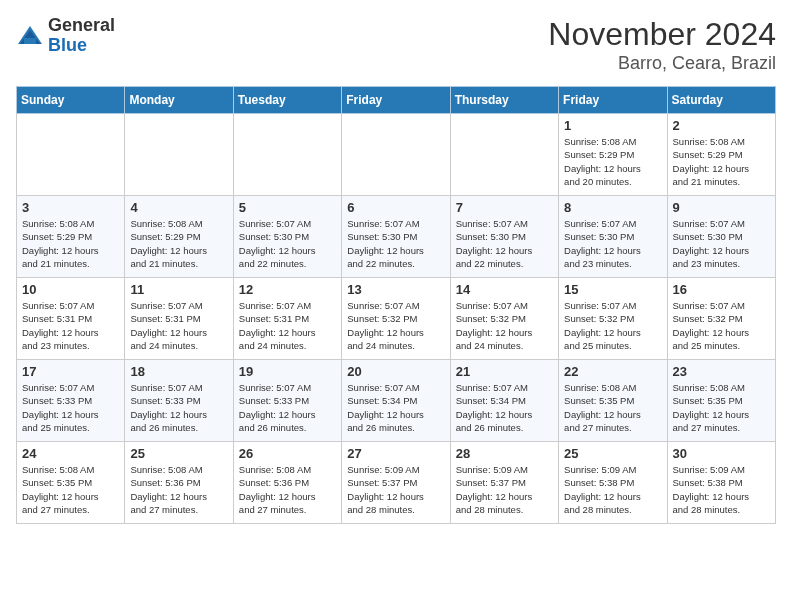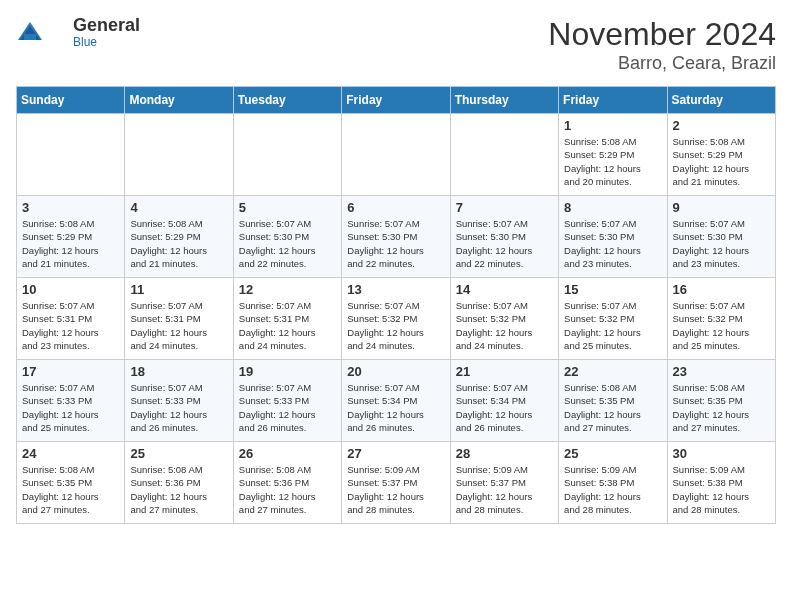--- a/index.html
+++ b/index.html
@@ -18,30 +18,29 @@
     }
     .logo {
       display: flex;
       align-items: center;
       gap: 4px;
     }
     .logo-text {
       display: flex;
       flex-direction: column;
       line-height: 1.1;
-      margin-left: 25px;
     }
     .logo-general {
       font-size: 18px;
       font-weight: bold;
       color: #333;
     }
     .logo-blue {
-      font-size: 12px;
-      font-weight: normal;
+      font-size: 18px;
+      font-weight: bold;
       color: #1a6db5;
     }
     .logo-icon {
       width: 28px;
       height: 28px;
     }
     .title-area {
       text-align: right;
     }
     .month-title {

